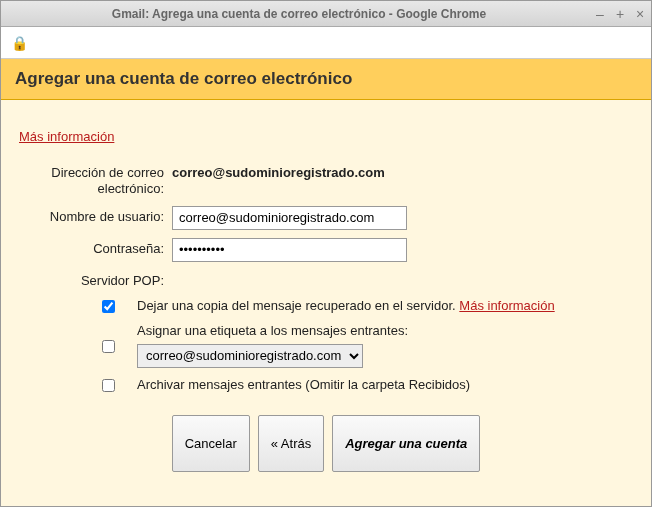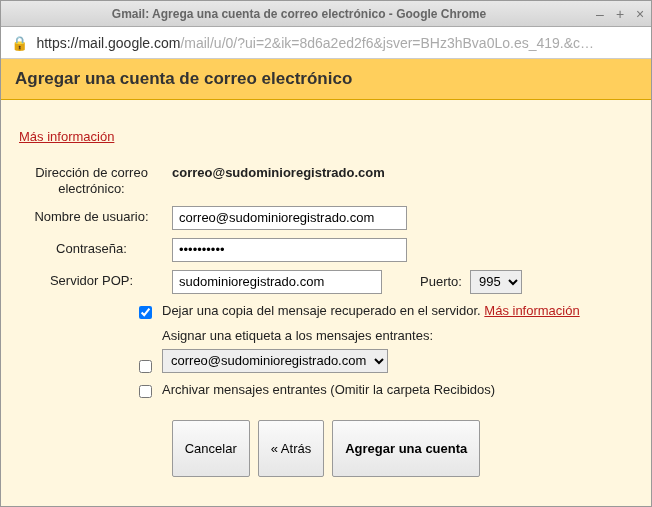--- a/index.html
+++ b/index.html
@@ -74,21 +74,21 @@
     margin-top: 18px;
   }
   .row {
     display: flex;
     align-items: flex-start;
     margin-bottom: 8px;
     gap: 8px;
   }
   .label {
     width: 145px;
-    text-align: center;
+    text-align: right;
     padding-top: 3px;
     font-size: 13px;
     line-height: 1.25;
   }
   .value { flex: 1; display:flex; align-items:center; gap:8px; flex-wrap:wrap;}
   .static-val { font-weight: bold; padding-top:3px; }
   input[type=text], input[type=password] {
     border: 1px solid #999;
     background: #fff;
     padding: 3px 6px;
@@ -100,24 +100,24 @@
   .med { width: 210px; }
   select {
     border: 1px solid #999;
     background: #eee;
     font-size: 13px;
     height: 24px;
     padding: 2px 4px;
   }
   .check-row {
     display: flex;
-    align-items: flex-end;
-    margin-left: 120px;
+    align-items: center;
+    margin-left: 83px;
     margin-bottom: 8px;
-    gap: 10px;
+    gap: 22px;
     font-size: 13px;
   }
   .check-row input[type=checkbox] { margin-top: 2px; }
   .check-text { flex:1; line-height:1.35; }
   .label-select {
     margin-top: 4px;
   }
   .btn-row {
     margin-top: 22px;
     display: flex;
@@ -126,41 +126,38 @@
   }
   button.btn {
     background: linear-gradient(#fafafa,#e6e6e6);
     border: 1px solid #999;
     padding: 20px 12px;
     font-size: 13px;
     border-radius: 2px;
     cursor: pointer;
     font-family: Arial, sans-serif;
   }
-  button.btn.primary { font-weight: bold; }
+  button.btn.primary { font-weight: bold; font-style: italic; }
 </style>
 </head>
 <body>
 
 <div class="window">
 
   <div class="titlebar">
     <span class="title-text">Gmail: Agrega una cuenta de correo electrónico - Google Chrome</span>
     <div class="win-controls">
       <span class="win-btn">–</span>
       <span class="win-btn">+</span>
       <span class="win-btn">×</span>
     </div>
   </div>
 
   <div class="addr-bar">
     <span class="lock">🔒</span>
-    <span class="url">
-      <span class="dark">https://mail.google.com</span><span class="gray">/mail/u/0/?ui=2&amp;ik=8d6a2ed2f6&amp;jsver=BHz3hBva0Lo.es_419.&amp;c…</span>
-    </span>
   </div>
 
   <div class="header-band">
     <span>Agregar una cuenta de correo electrónico</span>
   </div>
 
   <div class="content">
     <div class="intro">
       <br>
       <a class="link">Más información</a>
@@ -182,27 +179,20 @@
 
       <div class="row">
         <div class="label">Contraseña:</div>
         <div class="value">
           <input type="text" class="wide" value="••••••••••" style="">
         </div>
       </div>
 
       <div class="row">
         <div class="label">Servidor POP:</div>
-        <div class="value">
-          <input type="text" class="med" value="sudominioregistrado.com" style="">
-          <span style="margin-left:30px;">Puerto:</span>
-          <select>
-            <option>995</option>
-          </select>
-        </div>
       </div>
 
       <div class="check-row">
         <input type="checkbox" checked="" style="">
         <div class="check-text">
           <span>Dejar una copia del mensaje recuperado en el servidor.</span>
           <a class="link">Más información</a>
         </div>
       </div>
 

